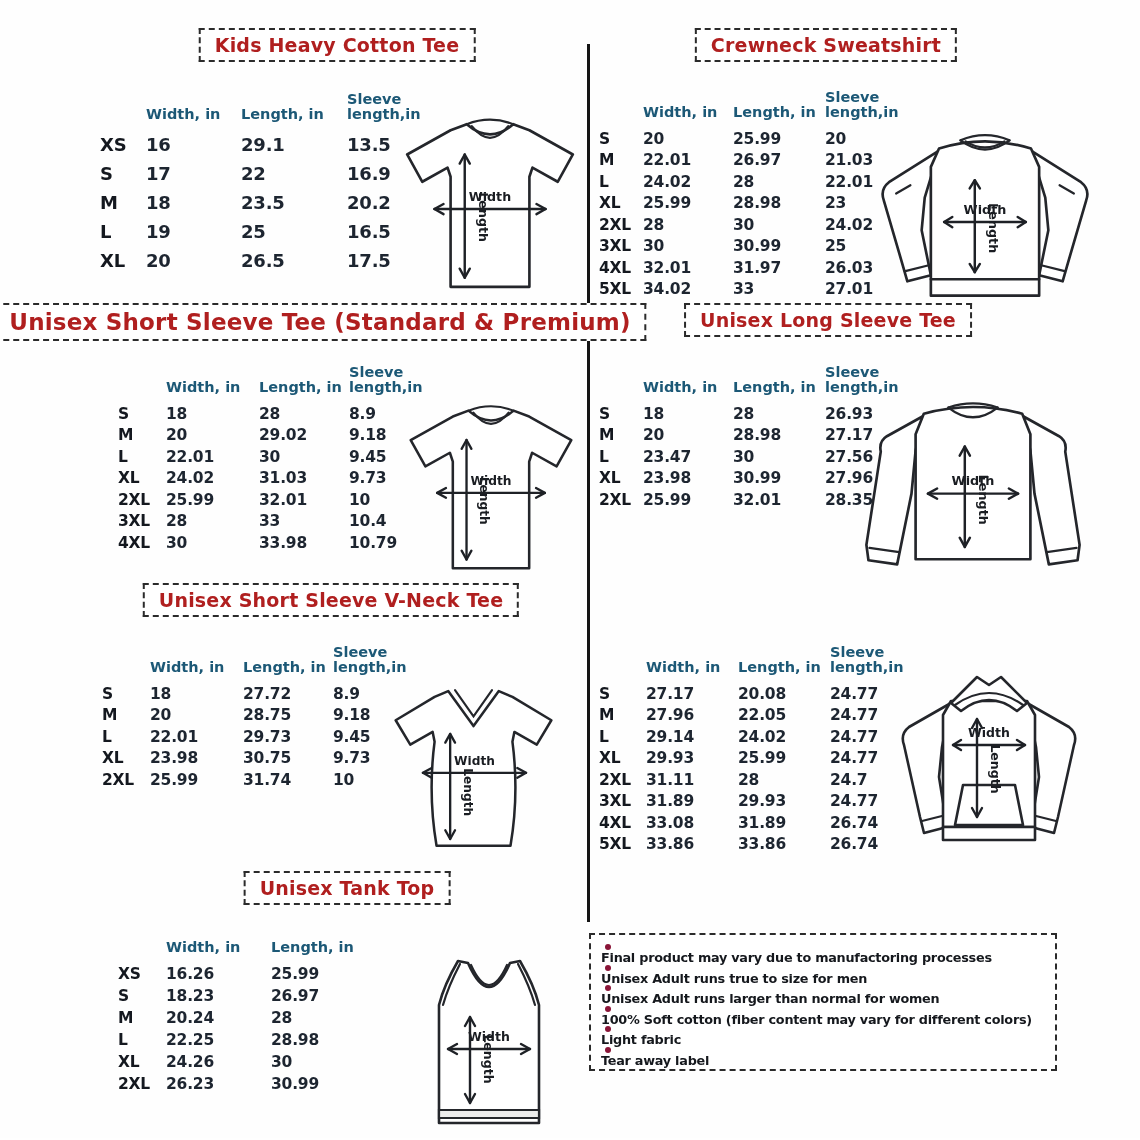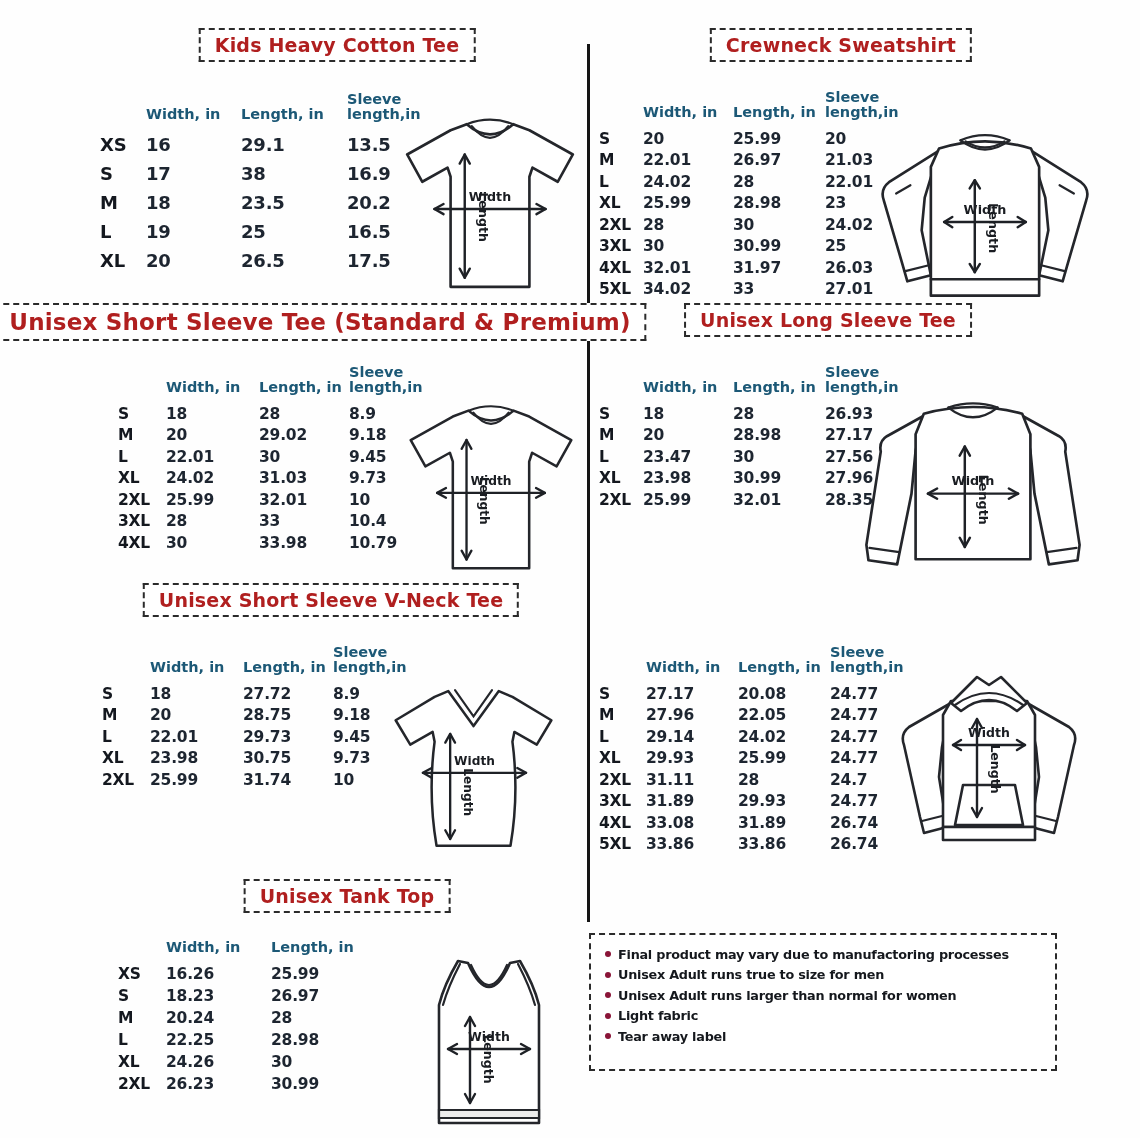--- a/index.html
+++ b/index.html
@@ -28,21 +28,21 @@
   .garment{position:absolute;}
   .garment .outline{fill:#ffffff;stroke:#24262b;stroke-width:2.6;stroke-linejoin:round;}
   .garment .line{fill:none;stroke:#24262b;stroke-width:2.2;stroke-linecap:round;}
   .garment .band{fill:#ececec;stroke:#24262b;stroke-width:2.2;}
   .garment .arrow{fill:none;stroke:#1e2126;stroke-width:2.4;stroke-linecap:round;stroke-linejoin:round;}
   .glabel{font-size:12.5px;font-weight:bold;fill:#1a1d22;font-family:"DejaVu Sans","Liberation Sans",sans-serif;}
   .notes-box{
     position:absolute;left:589px;top:933px;width:468px;height:138px;
     border:2.5px dashed #2b2b2b;background:#fff;padding:9px 6px 6px 10px;box-sizing:border-box;
   }
-  .note-line{display:flex;align-items:center;height:20.5px;white-space:nowrap;}
+  .note-line{display:flex;height:20.5px;white-space:nowrap;flex-direction:column;}
   .note-bullet{width:6px;height:6px;border-radius:50%;background:#8a1538;margin:0 7px 0 4px;flex:0 0 auto;}
   .note-text{font-size:12.8px;font-weight:bold;color:#15181d;letter-spacing:-.25px;}
 </style>
 </head>
 <body>
 
 <div id="canvas">
 
   <div class="divider"></div>
 
@@ -53,21 +53,21 @@
         <div class="th">Width, in</div>
         <div class="th">Length, in</div>
         <div class="th">Sleeve
 length,in</div>
         <div class="td size">XS</div>
         <div class="td val">16</div>
         <div class="td val">29.1</div>
         <div class="td val">13.5</div>
         <div class="td size">S</div>
         <div class="td val">17</div>
-        <div class="td val">38</div>
+        <div class="td val">22</div>
         <div class="td val">16.9</div>
         <div class="td size">M</div>
         <div class="td val">18</div>
         <div class="td val">23.5</div>
         <div class="td val">20.2</div>
         <div class="td size">L</div>
         <div class="td val">19</div>
         <div class="td val">25</div>
         <div class="td val">16.5</div>
         <div class="td size">XL</div>
@@ -88,21 +88,21 @@
       <g class="arrow">
         <path d="M70,46 L70,168"></path>
           <path d="M65,55 L70,46 L75,55"></path>
           <path d="M65,159 L70,168 L75,159"></path>
       </g>
       <text class="glabel" x="84" y="108" text-anchor="middle" transform="rotate(90 84 108)">Length</text>
     </svg>
   </div>
 
   <div class="section" style="left:595px;top:28px;width:530px;height:270px">
-    <div class="title-box" style="left:246px;top:0">Crewneck Sweatshirt</div>
+    <div class="title-box" style="left:231px;top:0">Crewneck Sweatshirt</div>
     <div class="table" style="left:4px;top:50px;grid-template-columns:44px 90px 92px 85px;grid-template-rows:50px;grid-auto-rows:21.5px;font-size:15.5px;">
         <div class="th"></div>
         <div class="th">Width, in</div>
         <div class="th">Length, in</div>
         <div class="th">Sleeve
 length,in</div>
         <div class="td size">S</div>
         <div class="td val">20</div>
         <div class="td val">25.99</div>
         <div class="td val">20</div>
@@ -376,21 +376,21 @@
       <g class="arrow">
         <path d="M98,54 L98,152"></path>
           <path d="M93,63 L98,54 L103,63"></path>
           <path d="M93,143 L98,152 L103,143"></path>
       </g>
       <text class="glabel" x="112" y="104" text-anchor="middle" transform="rotate(90 112 104)">Length</text>
     </svg>
   </div>
 
   <div class="section" style="left:80px;top:863px;width:505px;height:275px">
-    <div class="title-box" style="left:267px;top:16px">Unisex Tank Top</div>
+    <div class="title-box" style="left:267px;top:8px">Unisex Tank Top</div>
     <div class="table" style="left:38px;top:50px;grid-template-columns:48px 105px 110px;grid-template-rows:50px;grid-auto-rows:22px;font-size:15.5px;">
         <div class="th"></div>
         <div class="th">Width, in</div>
         <div class="th">Length, in</div>
         <div class="td size">XS</div>
         <div class="td val">16.26</div>
         <div class="td val">25.99</div>
         <div class="td size">S</div>
         <div class="td val">18.23</div>
         <div class="td val">26.97</div>
@@ -436,20 +436,24 @@
       <div class="note-line">
         <span class="note-bullet"></span>
         <span class="note-text">Unisex Adult runs true to size for men</span>
       </div>
       <div class="note-line">
         <span class="note-bullet"></span>
         <span class="note-text">Unisex Adult runs larger than normal for women</span>
       </div>
       <div class="note-line">
         <span class="note-bullet"></span>
+        <span class="note-text">100% Soft cotton (fiber content may vary for different colors)</span>
+      </div>
+      <div class="note-line">
+        <span class="note-bullet"></span>
         <span class="note-text">Light fabric</span>
       </div>
       <div class="note-line">
         <span class="note-bullet"></span>
         <span class="note-text">Tear away label</span>
       </div>
     </div>
 
 </div>
 

